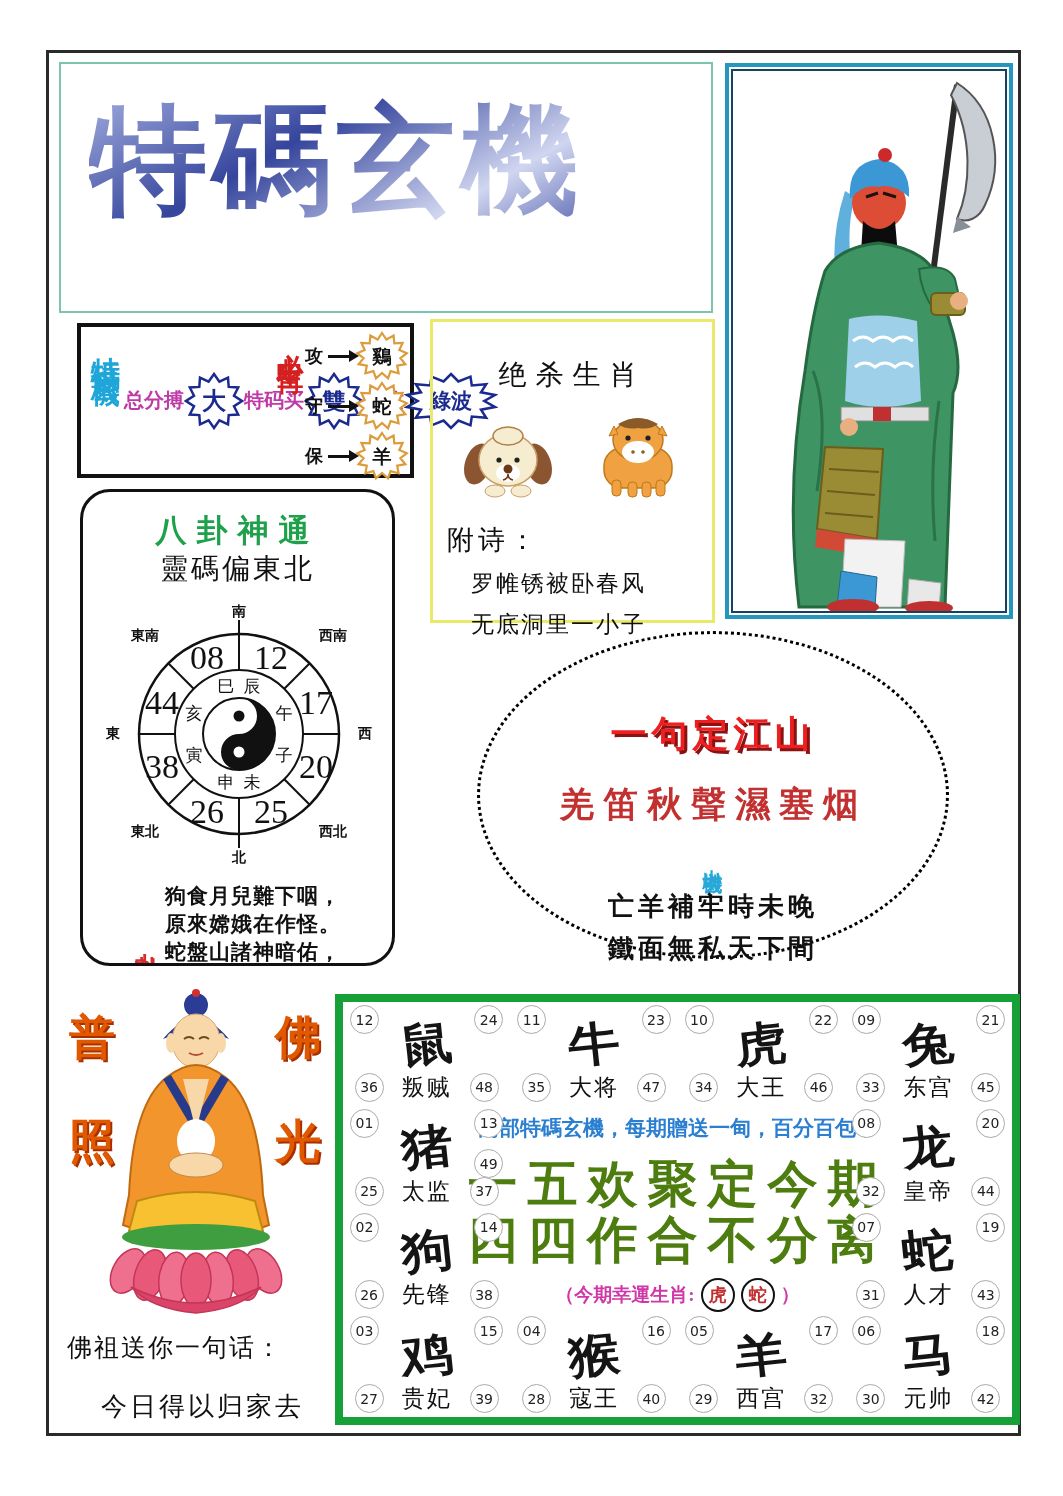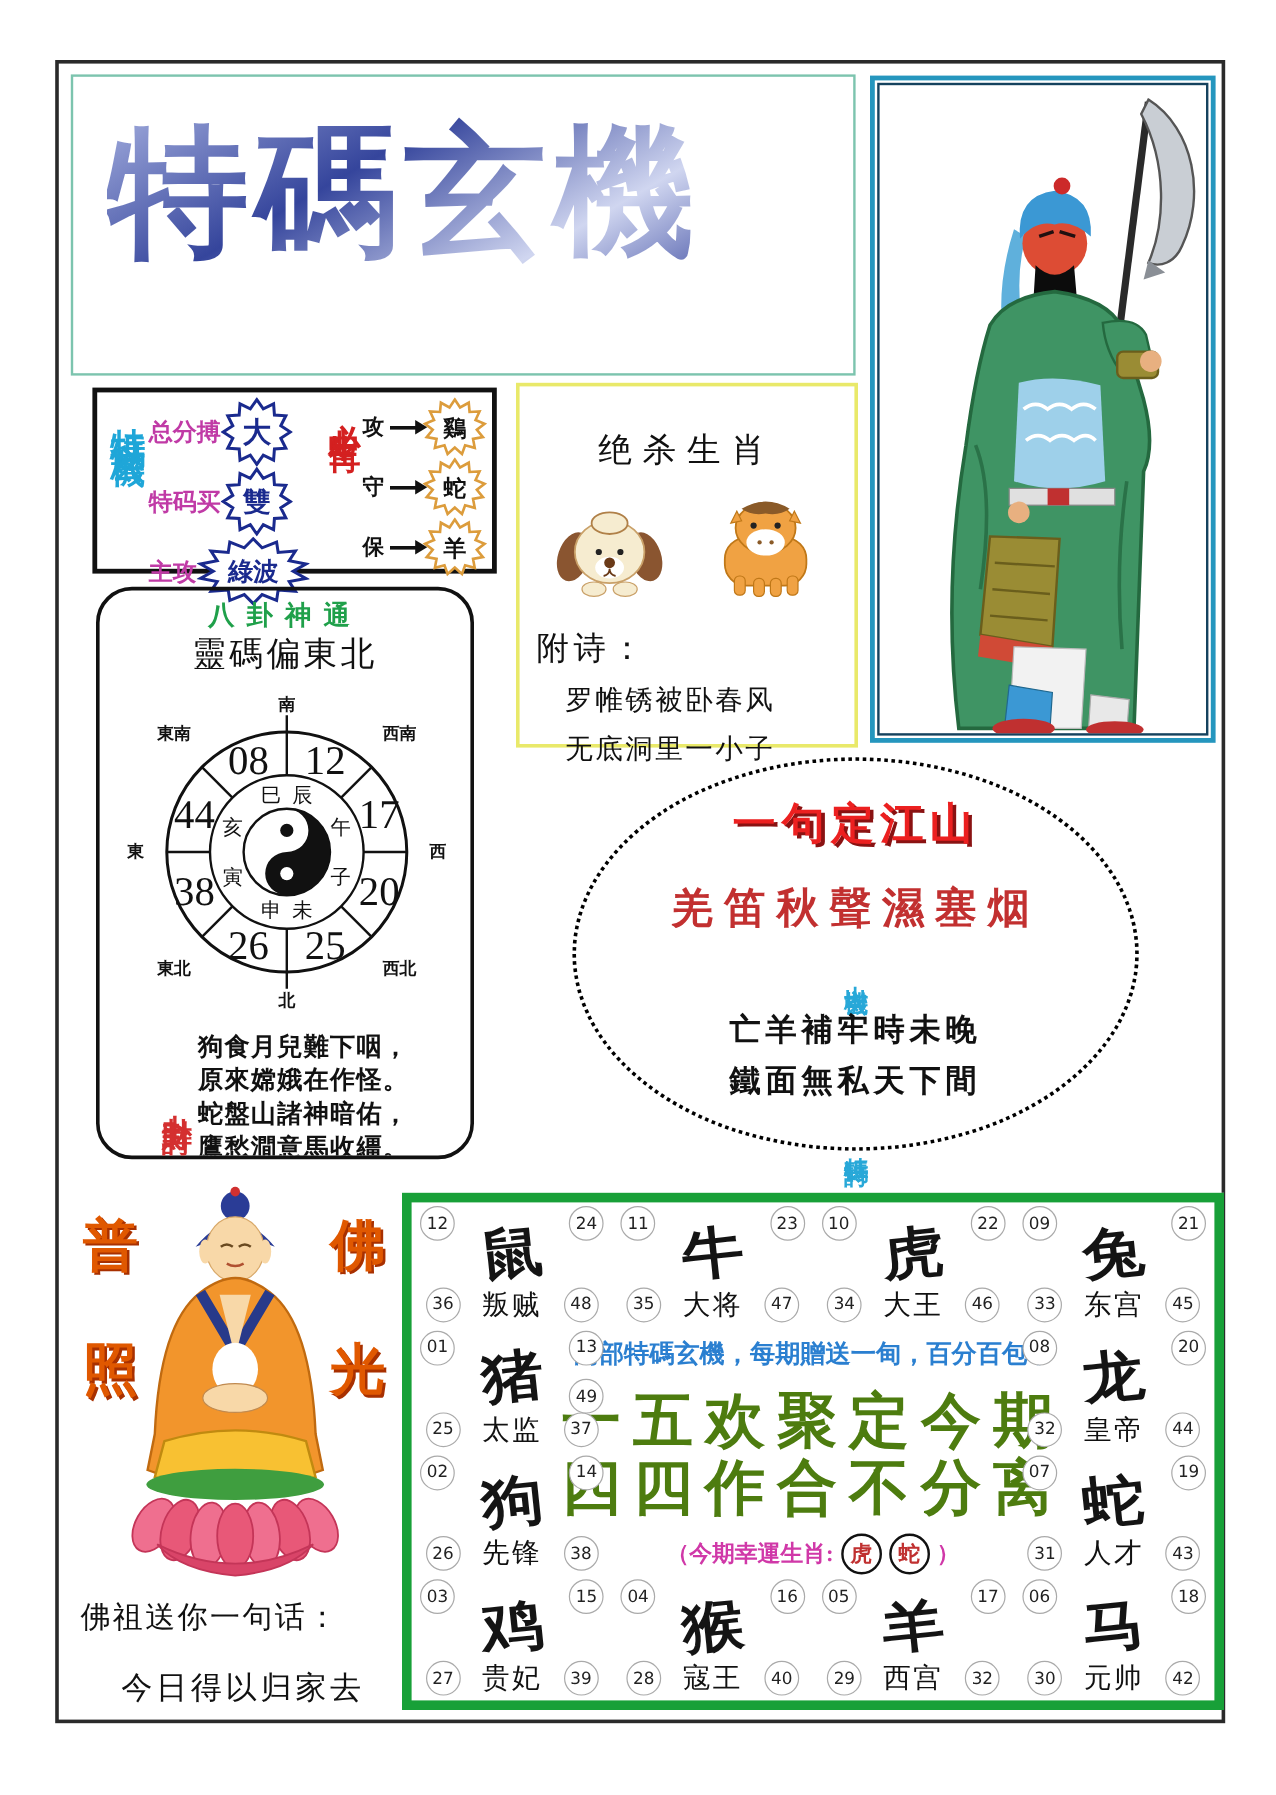--- a/index.html
+++ b/index.html
@@ -17,21 +17,21 @@
               -webkit-text-fill-color:transparent;}
   .issue{position:absolute;right:68px;bottom:4px;color:#e63227;font-size:42px;font-weight:bold;letter-spacing:4px;}
   
   .guan{position:absolute;left:676px;top:10px;width:288px;height:556px;border:4px solid #2596be;padding:2px;box-sizing:border-box;}
   .guan-inner{width:100%;height:100%;border:2px solid #15425e;box-sizing:border-box;overflow:hidden;}
   
   .special{position:absolute;left:28px;top:270px;width:337px;height:155px;border:4px solid #111;
            box-sizing:border-box;display:flex;align-items:stretch;padding:4px 2px;}
   .vlabel{writing-mode:vertical-rl;text-orientation:upright;font-weight:bold;line-height:1;}
   .special-side{font-size:29px;color:#1fa6d8;letter-spacing:7px;margin:2px 4px 0 8px;}
-  .special-mid{width:150px;display:flex;flex-direction:column;justify-content:space-around;}
+  .special-mid{width:150px;display:flex;flex-direction:row;justify-content:space-around;}
   .sp-row{display:flex;align-items:center;}
   .sp-label{color:#c03aa6;font-weight:bold;font-size:20px;white-space:nowrap;}
   .must-side{font-size:27px;color:#d42020;letter-spacing:5px;margin:0 2px;}
   .must-col{display:flex;flex-direction:column;justify-content:space-around;flex:1;}
   .must-row{display:flex;align-items:center;justify-content:flex-end;gap:3px;padding-right:2px;}
   .must-prefix{font-weight:bold;font-size:18px;color:#111;}
   .arrow{display:inline-block;width:22px;height:3px;background:#111;position:relative;margin:0 2px;}
   .arrow:after{content:"";position:absolute;right:-9px;top:-5px;border-left:10px solid #111;
                border-top:6px solid transparent;border-bottom:6px solid transparent;}
   svg.burst polygon{fill:#fff;}
@@ -43,33 +43,33 @@
   
   .killbox{position:absolute;left:381px;top:266px;width:285px;height:304px;border:3px solid #e9e96a;
            box-sizing:border-box;text-align:center;}
   .kill-title{margin-top:34px;font-size:28px;letter-spacing:9px;font-weight:500;}
   .kill-animals{margin-top:16px;display:flex;justify-content:center;gap:38px;align-items:flex-end;}
   .kill-poem-label{text-align:left;margin:24px 0 0 14px;font-size:27px;letter-spacing:4px;}
   .kill-line{text-align:left;margin:10px 0 0 38px;font-size:23px;letter-spacing:2px;}
   
   .bagua{position:absolute;left:31px;top:436px;width:315px;height:477px;border:3px solid #111;
          border-radius:30px;box-sizing:border-box;text-align:center;overflow:hidden;}
-  .bagua-title{margin-top:6px;color:#1fa04a;font-size:22px;font-weight:bold;letter-spacing:10px;}
+  .bagua-title{margin-top:18px;color:#1fa04a;font-size:31px;font-weight:bold;letter-spacing:10px;}
   .bagua-sub{font-size:28px;letter-spacing:3px;margin-top:-2px;}
   .wheel{display:block;margin:0 auto;}
   .wheel text{font-family:"Liberation Serif",serif;text-anchor:middle;}
   .bagua-poem{display:flex;justify-content:center;gap:6px;margin-top:2px;}
   .poem-side{writing-mode:vertical-rl;text-orientation:upright;color:#d43030;font-weight:bold;
              font-size:25px;line-height:1;letter-spacing:3px;}
   .poem-lines{text-align:left;}
   .poem-lines div{font-size:21px;line-height:28px;font-weight:bold;letter-spacing:1px;}
   
   .ellipse{position:absolute;left:428px;top:578px;width:472px;height:328px;border:3px dotted #000;
            border-radius:50%;box-sizing:border-box;text-align:center;}
-  .ellipse-title{margin-top:28px;font-size:36px;font-weight:bold;color:#ec2020;letter-spacing:5px;
+  .ellipse-title{margin-top:76px;font-size:36px;font-weight:bold;color:#ec2020;letter-spacing:5px;
                  text-shadow:3px 3px 0 #8a1212;font-family:"Liberation Sans",sans-serif;}
   .ellipse-main{margin-top:22px;font-size:35px;font-weight:bold;color:#c23030;letter-spacing:9px;white-space:nowrap;}
   .ellipse-bottom{margin-top:26px;display:flex;justify-content:center;align-items:center;gap:26px;flex-direction:column;}
   .ell-side{writing-mode:vertical-rl;text-orientation:upright;color:#28a8d8;font-weight:bold;font-size:20px;line-height:1;letter-spacing:2px;}
   .ell-lines div{font-size:26px;font-weight:bold;letter-spacing:4px;line-height:42px;white-space:nowrap;}
   
   .buddha{position:absolute;left:6px;top:930px;width:282px;height:446px;}
   .bud-char{position:absolute;font-size:46px;font-weight:bold;color:#e05800;
             text-shadow:2px 2px 0 #a83000;font-family:"Liberation Sans",sans-serif;}
   .bud-caption{position:absolute;left:12px;top:348px;font-size:25px;letter-spacing:2px;}

